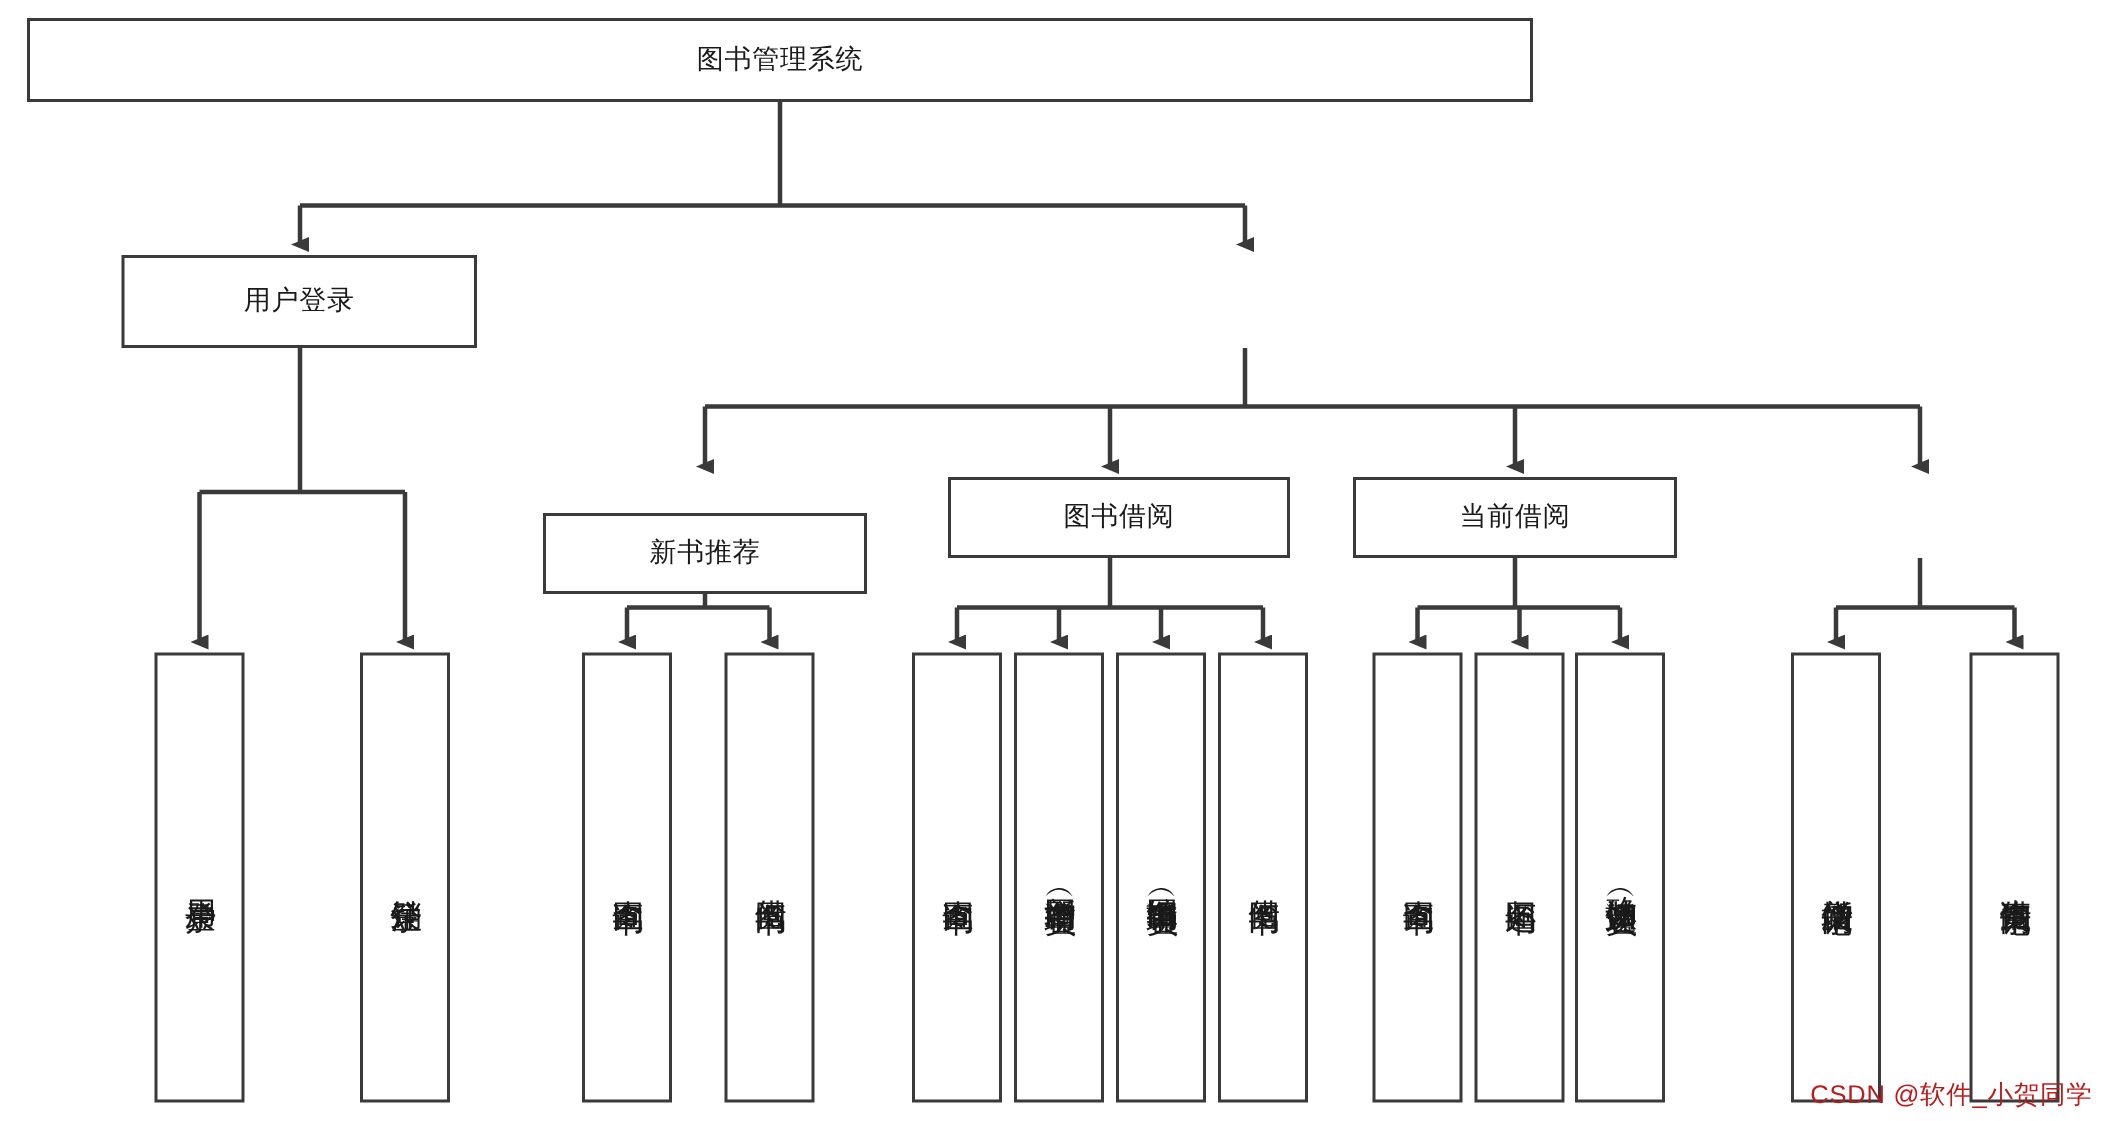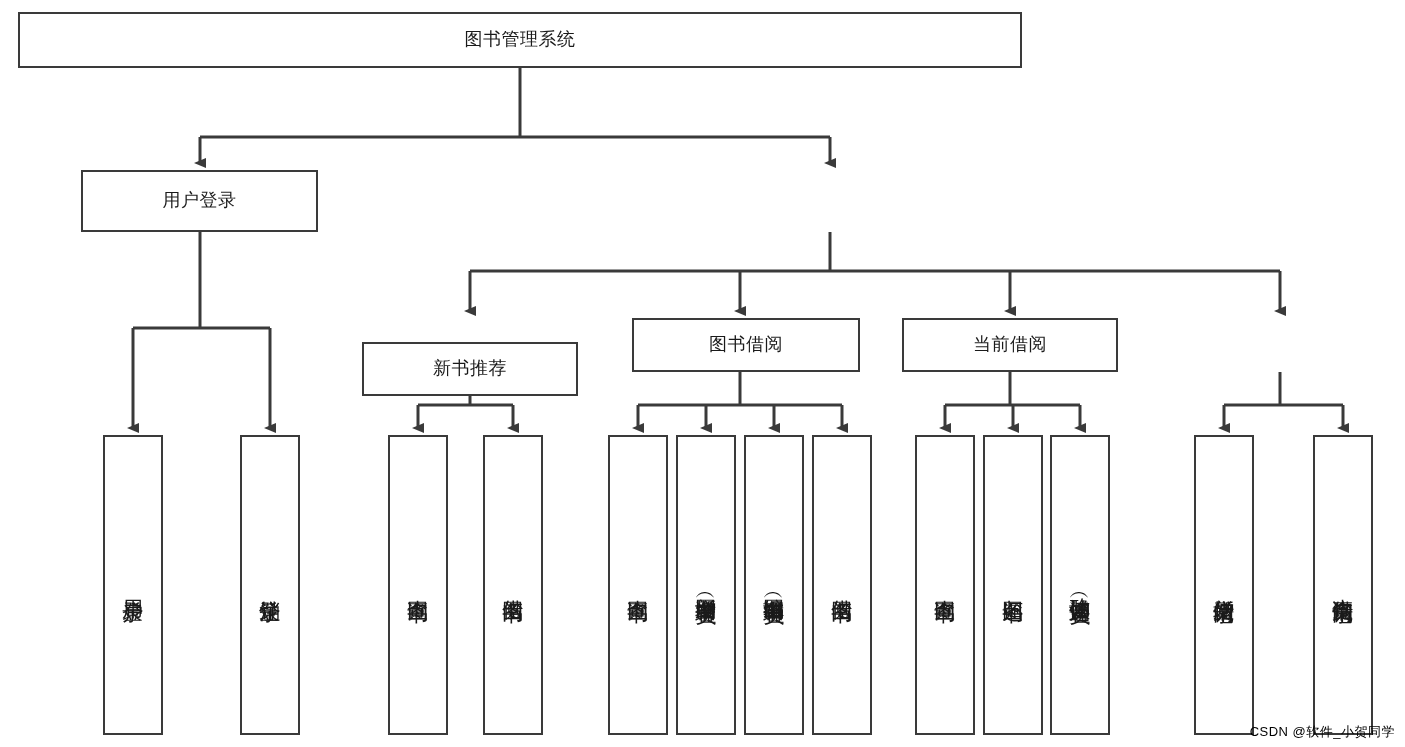--- a/index.html
+++ b/index.html
@@ -56,22 +56,22 @@
   }
   .node.v .lbl {
     writing-mode: vertical-rl;
     text-orientation: upright;
     text-align: center;
   }
   #watermark {
     position: absolute;
     right: 10px;
     bottom: 6px;
-    font-size: 13px;
-    color: #000000;
+    font-size: 17px;
+    color: #b91c1c;
     letter-spacing: 0.5px;
     white-space: nowrap;
     user-select: none;
   }
 </style>
 </head>
 <body>
 
 <div id="canvas">
 

